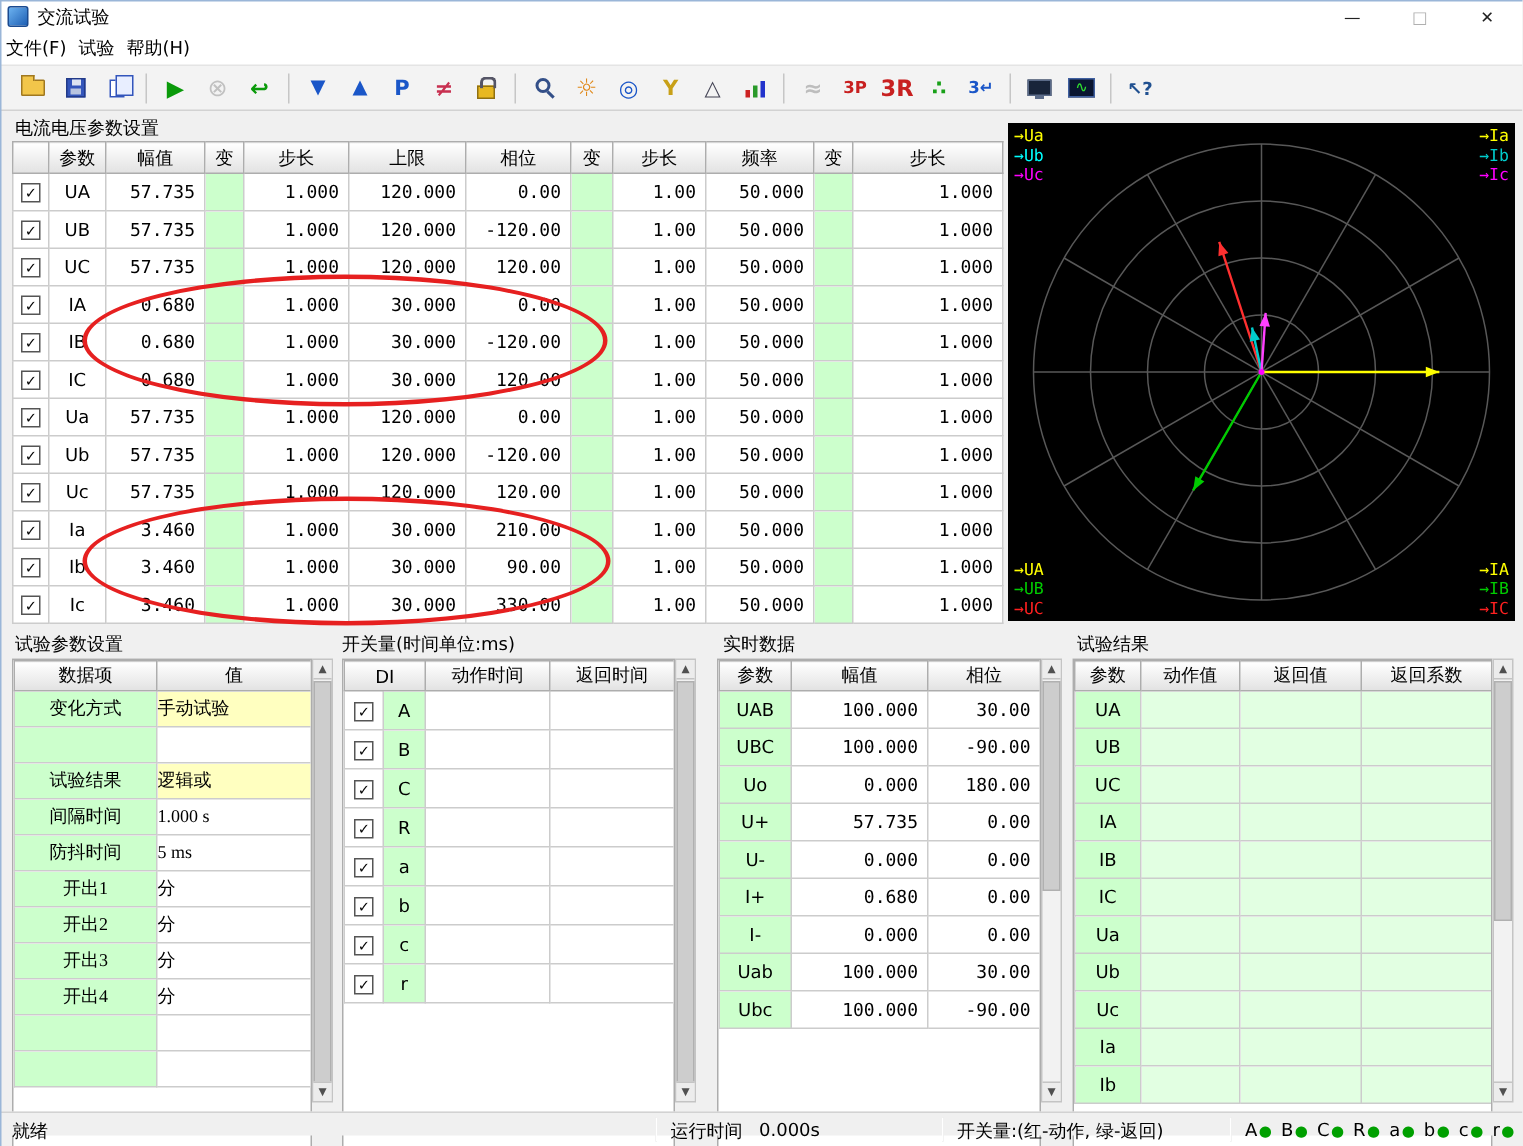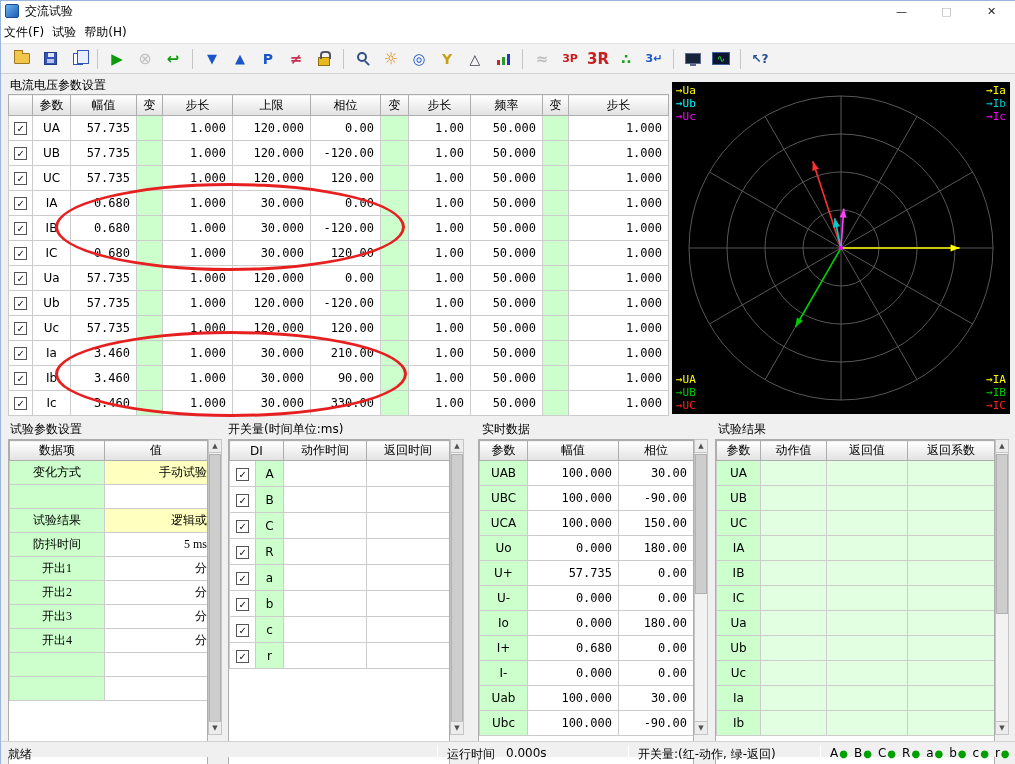--- a/index.html
+++ b/index.html
@@ -70,21 +70,21 @@
 
   
   .panel-title{top:421px;}
   .mini-wrap{top:439px;height:364px;background:#fff;border:1px solid #adadad;overflow:hidden;}
   .mini-table{border-collapse:collapse;table-layout:fixed;background:#fff;font-family:"DejaVu Sans Mono","Liberation Mono",monospace;font-size:12px;}
   .mini-table th{background:linear-gradient(#ffffff,#e2e2e2);border:1px solid #adadad;font-weight:normal;height:20px;font-family:"DejaVu Sans","Liberation Sans",sans-serif;}
   .mini-table td{border:1px solid #cccccc;overflow:hidden;white-space:nowrap;}
   .gname{background:#ccffcc;text-align:center;font-family:"DejaVu Sans","Liberation Sans",sans-serif;}
   .gl{background:#e2ffe2;}
   .yellow{background:#ffffc0;}
-  .tc{text-align:right;font-family:"DejaVu Sans","Liberation Sans",sans-serif;}
+  .tc{text-align:left;font-family:"DejaVu Sans","Liberation Sans",sans-serif;}
   #tp-table td{height:24px;font-family:Liberation Serif, serif;}
   #sw-table td{height:26px;}
   #rt-table td{height:25px;}
   #rs-table td{height:25px;}
 
   
   .vscroll{position:absolute;width:14px;background:#f2f2f2;border:1px solid #c4c4c4;}
   .vs-btn{position:absolute;left:0;width:12px;height:13px;background:#ececec;border-bottom:1px solid #c4c4c4;font-size:7px;text-align:center;line-height:13px;color:#505050;}
   .vs-btn.dn{border-top:1px solid #c4c4c4;border-bottom:none;}
   .vs-thumb{position:absolute;left:0;width:12px;background:#cdcdcd;border:1px solid #b0b0b0;}
@@ -474,20 +474,24 @@
         </tr>
         <tr data-name="tp-row">
           <td class="gname" data-name="tp-item-label"></td>
           <td class="tc " data-name="tp-item-value"></td>
         </tr>
         <tr data-name="tp-row">
           <td class="gname" data-name="tp-item-label">试验结果</td>
           <td class="tc yellow" data-name="tp-item-value">逻辑或</td>
         </tr>
         <tr data-name="tp-row">
+          <td class="gname" data-name="tp-item-label">间隔时间</td>
+          <td class="tc " data-name="tp-item-value">1.000 s</td>
+        </tr>
+        <tr data-name="tp-row">
           <td class="gname" data-name="tp-item-label">防抖时间</td>
           <td class="tc " data-name="tp-item-value">5 ms</td>
         </tr>
         <tr data-name="tp-row">
           <td class="gname" data-name="tp-item-label">开出1</td>
           <td class="tc " data-name="tp-item-value">分</td>
         </tr>
         <tr data-name="tp-row">
           <td class="gname" data-name="tp-item-label">开出2</td>
           <td class="tc " data-name="tp-item-value">分</td>
@@ -600,44 +604,34 @@
         <tr data-name="rt-row-UAB">
           <td class="gname" data-name="rt-param">UAB</td>
           <td class="num" data-name="rt-amplitude">100.000</td>
           <td class="num" data-name="rt-phase">30.00</td>
         </tr>
         <tr data-name="rt-row-UBC">
           <td class="gname" data-name="rt-param">UBC</td>
           <td class="num" data-name="rt-amplitude">100.000</td>
           <td class="num" data-name="rt-phase">-90.00</td>
         </tr>
-        <tr data-name="rt-row-UCA">
-          <td class="gname" data-name="rt-param">UCA</td>
-          <td class="num" data-name="rt-amplitude">100.000</td>
-          <td class="num" data-name="rt-phase">150.00</td>
-        </tr>
         <tr data-name="rt-row-Uo">
           <td class="gname" data-name="rt-param">Uo</td>
           <td class="num" data-name="rt-amplitude">0.000</td>
           <td class="num" data-name="rt-phase">180.00</td>
         </tr>
         <tr data-name="rt-row-U+">
           <td class="gname" data-name="rt-param">U+</td>
           <td class="num" data-name="rt-amplitude">57.735</td>
           <td class="num" data-name="rt-phase">0.00</td>
         </tr>
         <tr data-name="rt-row-U-">
           <td class="gname" data-name="rt-param">U-</td>
           <td class="num" data-name="rt-amplitude">0.000</td>
           <td class="num" data-name="rt-phase">0.00</td>
-        </tr>
-        <tr data-name="rt-row-Io">
-          <td class="gname" data-name="rt-param">Io</td>
-          <td class="num" data-name="rt-amplitude">0.000</td>
-          <td class="num" data-name="rt-phase">180.00</td>
         </tr>
         <tr data-name="rt-row-I+">
           <td class="gname" data-name="rt-param">I+</td>
           <td class="num" data-name="rt-amplitude">0.680</td>
           <td class="num" data-name="rt-phase">0.00</td>
         </tr>
         <tr data-name="rt-row-I-">
           <td class="gname" data-name="rt-param">I-</td>
           <td class="num" data-name="rt-amplitude">0.000</td>
           <td class="num" data-name="rt-phase">0.00</td>

